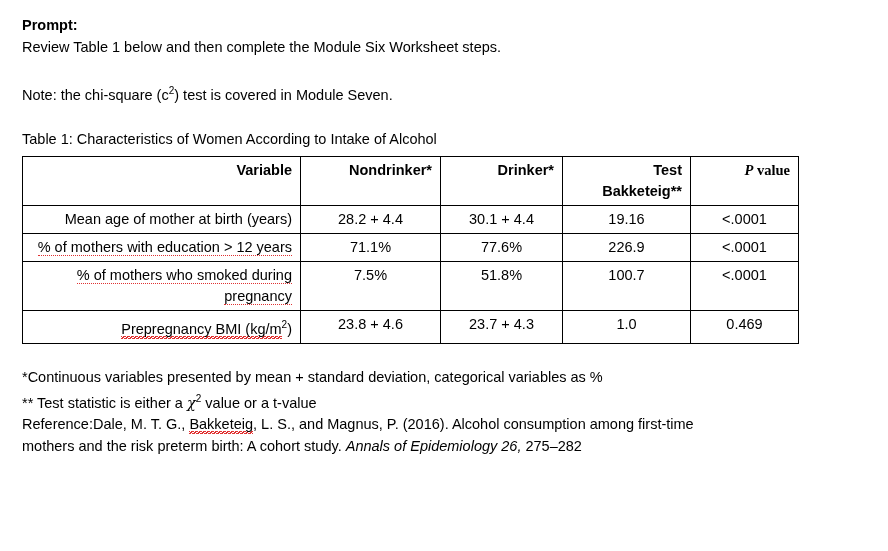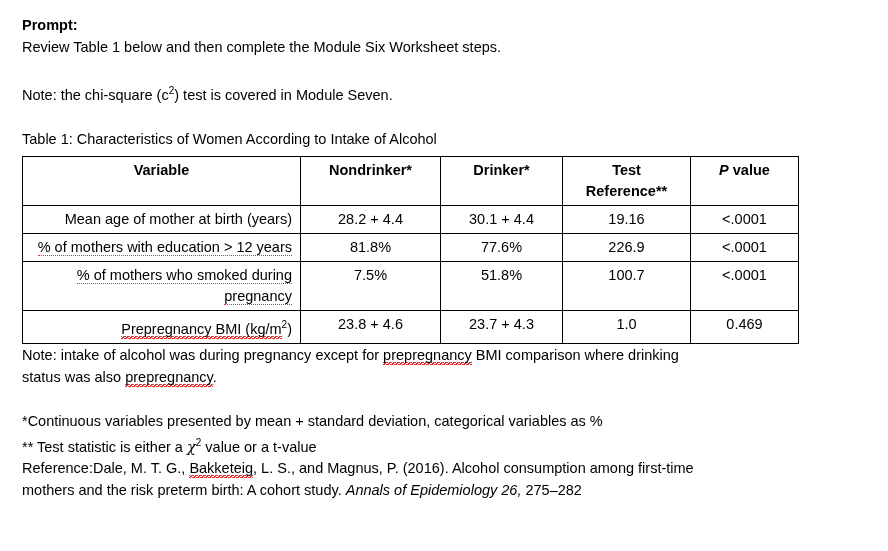--- a/index.html
+++ b/index.html
@@ -53,25 +53,26 @@
   table.t1 td, table.t1 th {
     border: 1px solid #000000;
     padding: 3px 8px 3px 8px;
     vertical-align: top;
     font-size: 14.5px;
     line-height: 21px;
     font-weight: normal;
     text-align: center;
   }
   table.t1 th {
-    text-align: center;
+    text-align: right;
     font-weight: bold;
   }
   table.t1 th.hdr-p {
     font-weight: bold;
+    font-family: Liberation Serif, serif;
   }
   table.t1 th.hdr-p .pital {
     font-style: italic;
   }
   table.t1 td.rowlabel {
     text-align: right;
   }
   .col1 { width: 278px; }
   .col2 { width: 140px; }
   .col3 { width: 122px; }
@@ -111,35 +112,35 @@
       <col class="col2">
       <col class="col3">
       <col class="col4">
       <col class="col5">
     </colgroup>
     <thead>
       <tr class="hdr-row">
         <th>Variable</th>
         <th>Nondrinker*</th>
         <th>Drinker*</th>
-        <th><span>Test</span><br><span>Reference**</span></th>
+        <th><span>Test</span><br><span>Bakketeig**</span></th>
         <th class="hdr-p"><span class="pital">P</span><span> value</span></th>
       </tr>
     </thead>
     <tbody>
       <tr>
         <td class="rowlabel">Mean age of mother at birth (years)</td>
         <td>28.2 + 4.4</td>
         <td>30.1 + 4.4</td>
         <td>19.16</td>
         <td>&lt;.0001</td>
       </tr>
       <tr>
         <td class="rowlabel"><span class="sq-thin">% of mothers with education &gt; 12 years</span></td>
-        <td>81.8%</td>
+        <td>71.1%</td>
         <td>77.6%</td>
         <td>226.9</td>
         <td>&lt;.0001</td>
       </tr>
       <tr>
         <td class="rowlabel"><span class="sq-thin">% of mothers who smoked during pregnancy</span></td>
         <td>7.5%</td>
         <td>51.8%</td>
         <td>100.7</td>
         <td>&lt;.0001</td>
@@ -147,24 +148,20 @@
       <tr>
         <td class="rowlabel"><span class="sq">Prepregnancy BMI (kg/m</span><span class="sup">2</span><span>)</span></td>
         <td>23.8 + 4.6</td>
         <td>23.7 + 4.3</td>
         <td>1.0</td>
         <td>0.469</td>
       </tr>
     </tbody>
   </table>
 
-  <div class="notes">
-    <div class="line"><span>Note: intake of alcohol was during pregnancy except for </span><span class="sq">prepregnancy</span><span> BMI comparison where drinking</span></div>
-    <div class="line"><span>status was also </span><span class="sq">prepregnancy</span><span>.</span></div>
-  </div>
 
   <div class="spacer"></div>
 
   <div class="line">*Continuous variables presented by mean + standard deviation, categorical variables as %</div>
 
   <div class="line"><span>** Test statistic is either a </span><span class="chi">χ</span><span class="sup">2</span><span> value or a t-value</span></div>
 
   <div class="line"><span>Reference:</span><span>Dale, M. T. G., </span><span class="sq">Bakketeig</span><span>, L. S., and Magnus, P. (2016). Alcohol consumption among first-time</span></div>
 
   <div class="line"><span>mothers and the risk preterm birth: A cohort study. </span><span class="ref-ital">Annals of Epidemiology 26,</span><span> 275–282</span></div>

